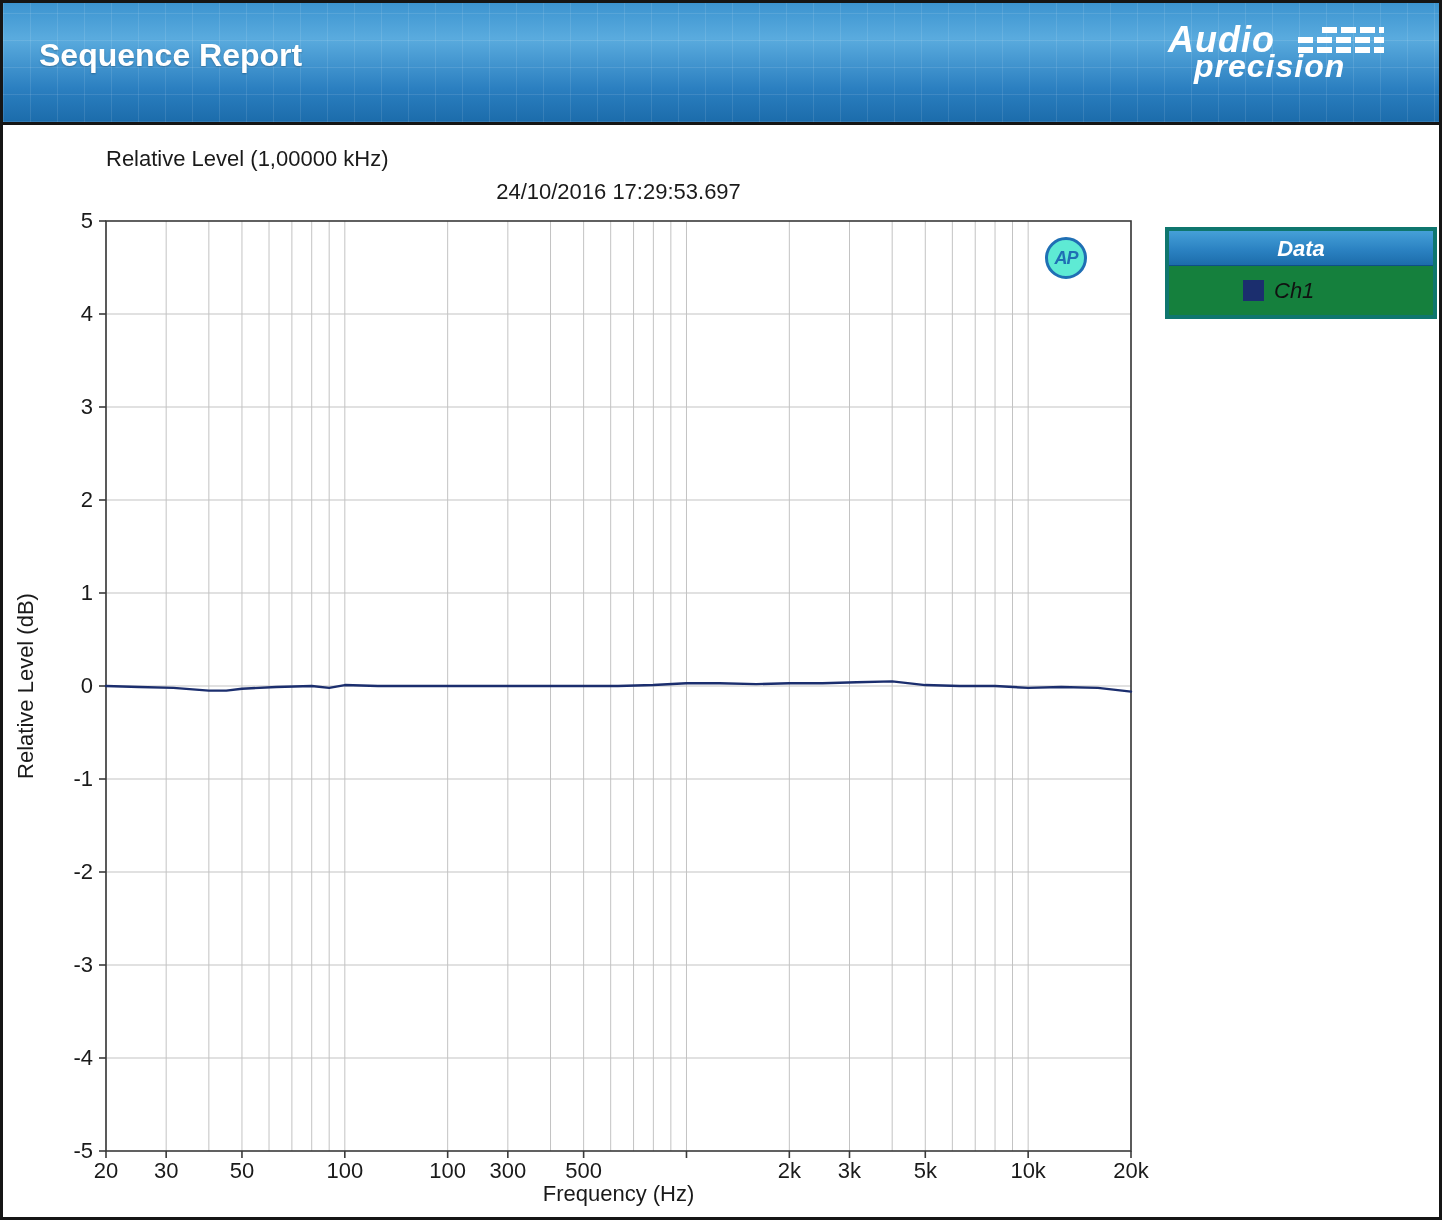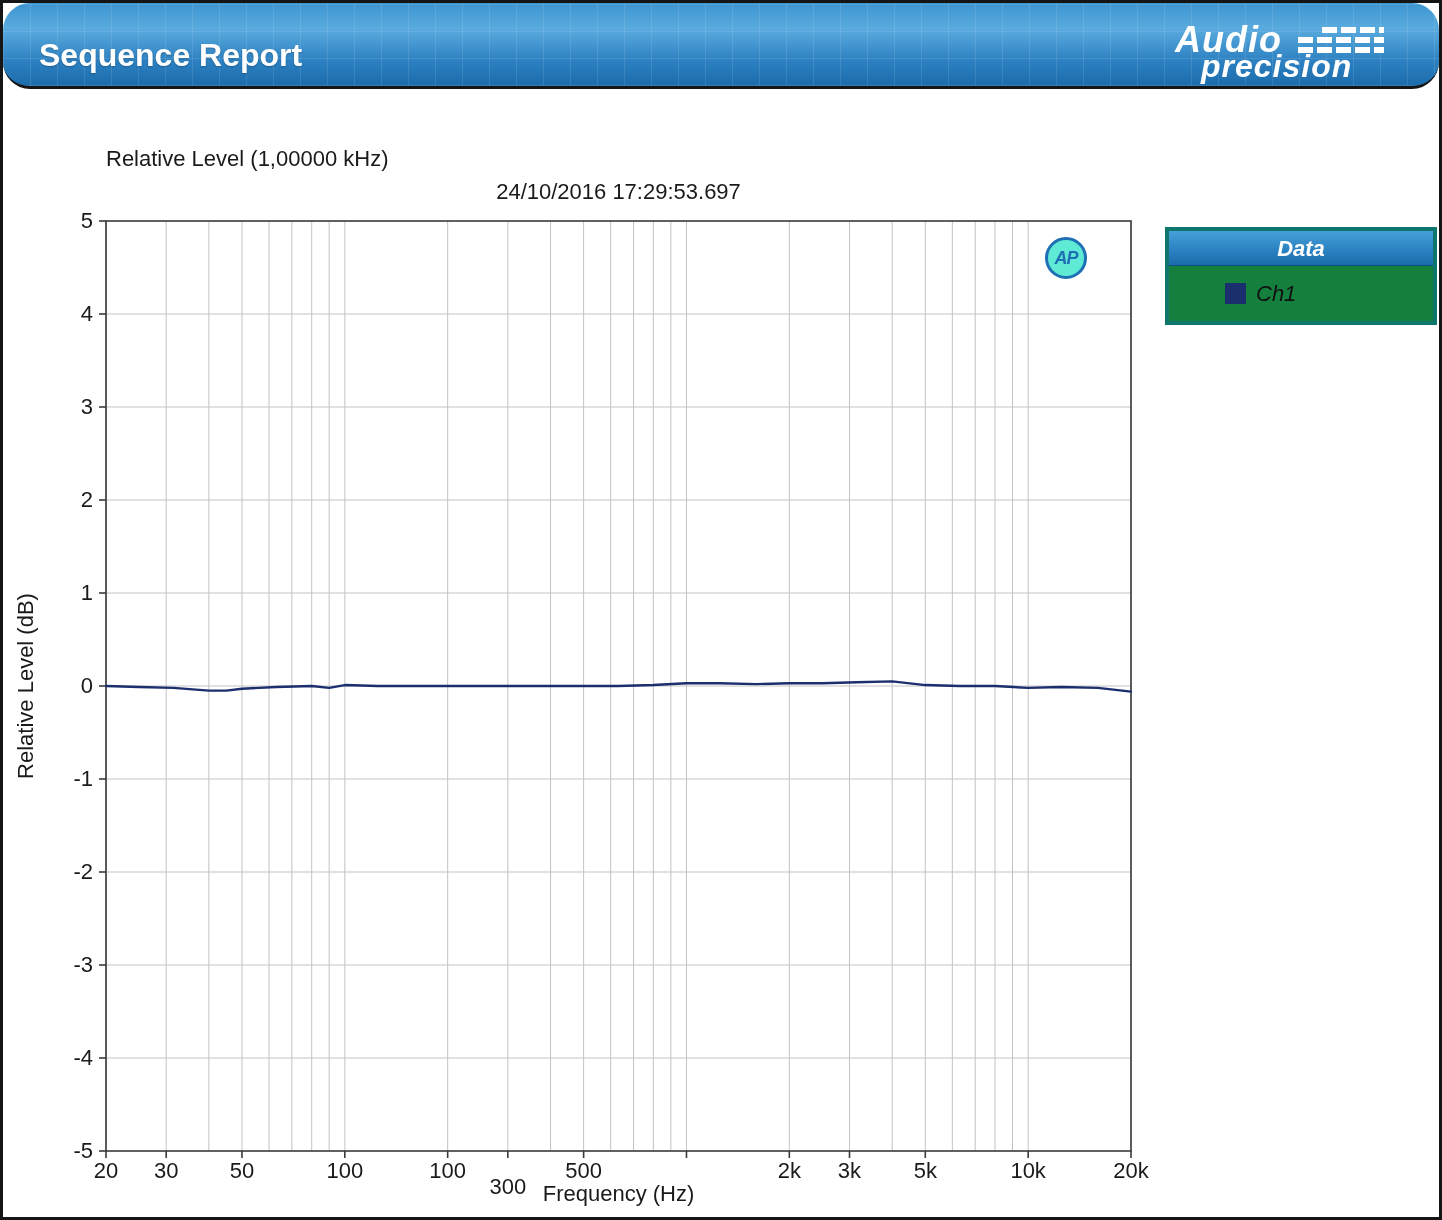--- a/index.html
+++ b/index.html
@@ -3,36 +3,35 @@
 <meta charset="utf-8">
 <style>
   * { margin:0; padding:0; box-sizing:border-box; }
   body { background:#d8d8d8; font-family:"Liberation Sans", sans-serif; }
   #page {
     position:relative; width:1442px; height:1220px;
     background:#ffffff; border:3px solid #151515; overflow:hidden;
   }
   
   #header {
-    position:absolute; top:0; left:0; right:0; height:86px;
+    position:absolute; top:0; left:0; right:0; height:122px;
     border-bottom:3px solid #151515;
     background-image:
       repeating-linear-gradient(90deg, rgba(255,255,255,0.10) 0 1px, rgba(255,255,255,0) 1px 27px),
       repeating-linear-gradient(0deg, rgba(255,255,255,0.10) 0 1px, rgba(255,255,255,0) 1px 27px),
       linear-gradient(180deg, #3c94d0 0%, #5aabde 30%, #2b7fc0 72%, #1c6cab 100%);
-    border-radius: 27px;
   }
   #header-title {
     position:absolute; left:36px; top:34px;
     font-size:32px; font-weight:bold; color:#ffffff;
     text-shadow:0 1px 2px rgba(0,0,0,0.25);
   }
   
   #ap-logo { position:absolute; right:55px; top:20px; color:#fff; font-style:italic; font-weight:bold; }
-  #ap-logo .row1 { display:flex; align-items:center; gap:16px; }
+  #ap-logo .row1 { display:flex; align-items:center; gap:23px; }
   #ap-logo .word1 { font-size:36px; line-height:34px; letter-spacing:1px; }
   #ap-logo .bars { display:flex; flex-direction:column; gap:4px; }
   #ap-logo .bar {
     height:6px; width:86px;
     background:repeating-linear-gradient(90deg, #ffffff 0 15px, rgba(255,255,255,0) 15px 19px);
   }
   #ap-logo .bar.short { width:62px; align-self:flex-end; }
   #ap-logo .word2 { font-size:32px; line-height:26px; margin-top:-4px; padding-left:26px; letter-spacing:1px; }
   
   .chart-text { position:absolute; color:#1a1a1a; font-size:22px; }
@@ -61,21 +60,21 @@
   #legend {
     position:absolute; left:1162px; top:224px; width:272px;
     border:4px solid #0f766e; background:#15803d;font-style:italic;
   }
   #legend-header {
     height:35px; line-height:35px; text-align:center;
     color:#fff; font-weight:bold; font-size:22px;
     background:linear-gradient(180deg, #45a0d8 0%, #2b82c2 55%, #1c6cab 100%);
     border-bottom:1px solid #0e4f86;
   }
-  #legend-body { height:55px; display:flex; align-items:center; padding-left:56px; gap:10px; }
+  #legend-body { height:49px; display:flex; align-items:center; padding-left:74px; gap:10px; }
   #legend-swatch { width:21px; height:21px; background:#1b2e6e; }
   #legend-label { font-size:22px; color:#111; }
 </style>
 </head>
 <body>
 
 <div id="page">
 
   <div id="header">
     <div id="header-title">Sequence Report</div>
@@ -160,21 +159,21 @@
       <line x1="96" x2="103" y1="1148" y2="1148" stroke="#3a3a3a" stroke-width="1.6"></line>
       <polyline points="103,683 136.11092111108596,683.9300000000001 170.40419069291988,684.86 205.8519151851936,687.65 223.32902702138216,687.65 238.96283629627948,685.79 273.25610587811343,683.9300000000001 308.7038303703871,683 326.1809422065757,684.86 341.8147514814731,682.0699999999999 374.92567259255895,683 411.55574555558076,683 444.66666666666663,683 477.77758777775256,683 512.0708573595865,683 547.5185818518603,683 580.6295029629462,683 614.9227725447802,683 650.3704970370538,682.0699999999999 683.4814181481397,680.21 716.5923392592257,680.21 753.2224122222475,681.1400000000001 786.3333333333333,680.21 819.4442544444192,680.21 853.7375240262531,679.28 889.1852485185269,678.35 922.2961696296128,682.0699999999999 956.5894392114468,683 992.0371637037206,683 1025.1480848148065,684.86 1058.2590059258923,683.9300000000001 1094.8890788889141,684.86 1128,688.5799999999999" fill="none" stroke="#1b2e6e" stroke-width="2.4" stroke-linejoin="round" stroke-linecap="round"></polyline>
     </svg>
 
   <div id="ticks-layer">
       <div class="tick-label x" style="left: 103px; top: 1155px;">20</div>
       <div class="tick-label x" style="left: 163.165px; top: 1155px;">30</div>
       <div class="tick-label x" style="left: 238.963px; top: 1155px;">50</div>
       <div class="tick-label x" style="left: 341.815px; top: 1155px;">100</div>
       <div class="tick-label x" style="left: 444.667px; top: 1155px;">100</div>
-      <div class="tick-label x" style="left: 504.831px; top: 1155px; margin-top: 16px;">300</div>
+      <div class="tick-label x" style="left: 504.831px; top: 1155px;">300</div>
       <div class="tick-label x" style="left: 580.63px; top: 1155px;">500</div>
       <div class="tick-label x" style="left: 683.481px; top: 1210px; margin-top: 7px;">1k</div>
       <div class="tick-label x" style="left: 786.333px; top: 1155px;">2k</div>
       <div class="tick-label x" style="left: 846.498px; top: 1155px;">3k</div>
       <div class="tick-label x" style="left: 922.296px; top: 1155px;">5k</div>
       <div class="tick-label x" style="left: 1025.15px; top: 1155px;">10k</div>
       <div class="tick-label x" style="left: 1128px; top: 1155px;">20k</div>
       <div class="tick-label y" style="left: 90px; top: 218px;">5</div>
       <div class="tick-label y" style="left: 90px; top: 311px;">4</div>
       <div class="tick-label y" style="left: 90px; top: 404px;">3</div>

